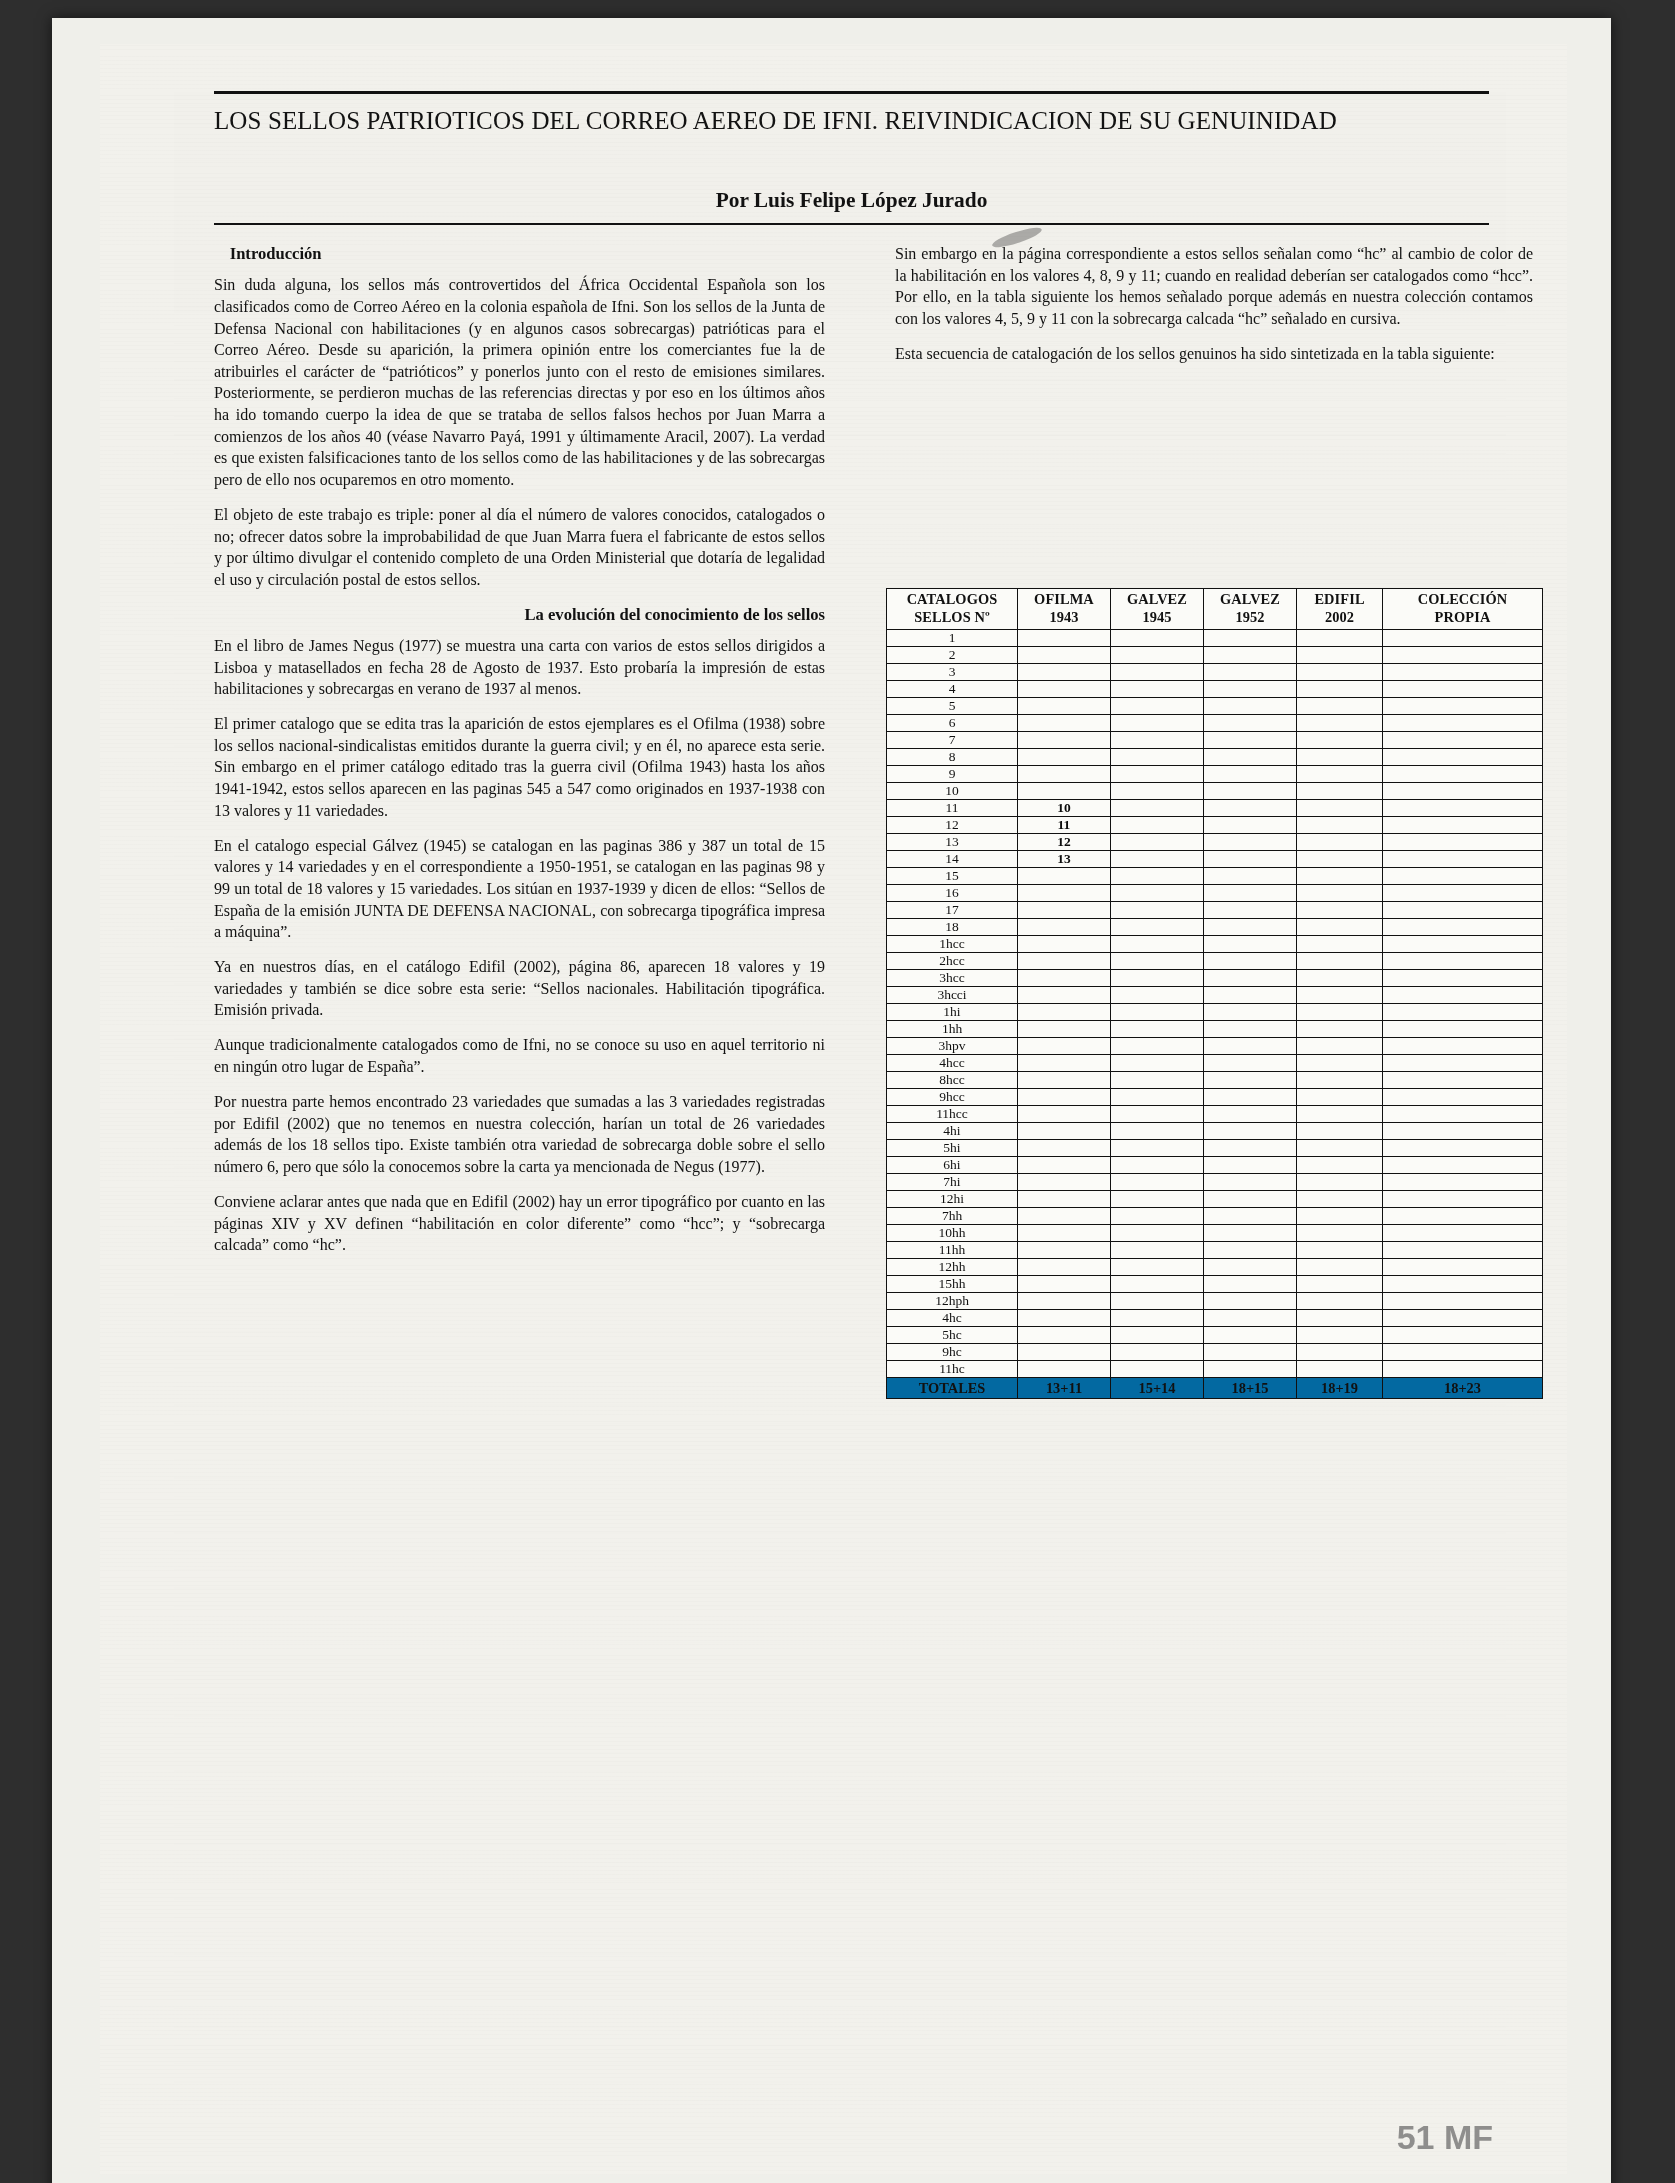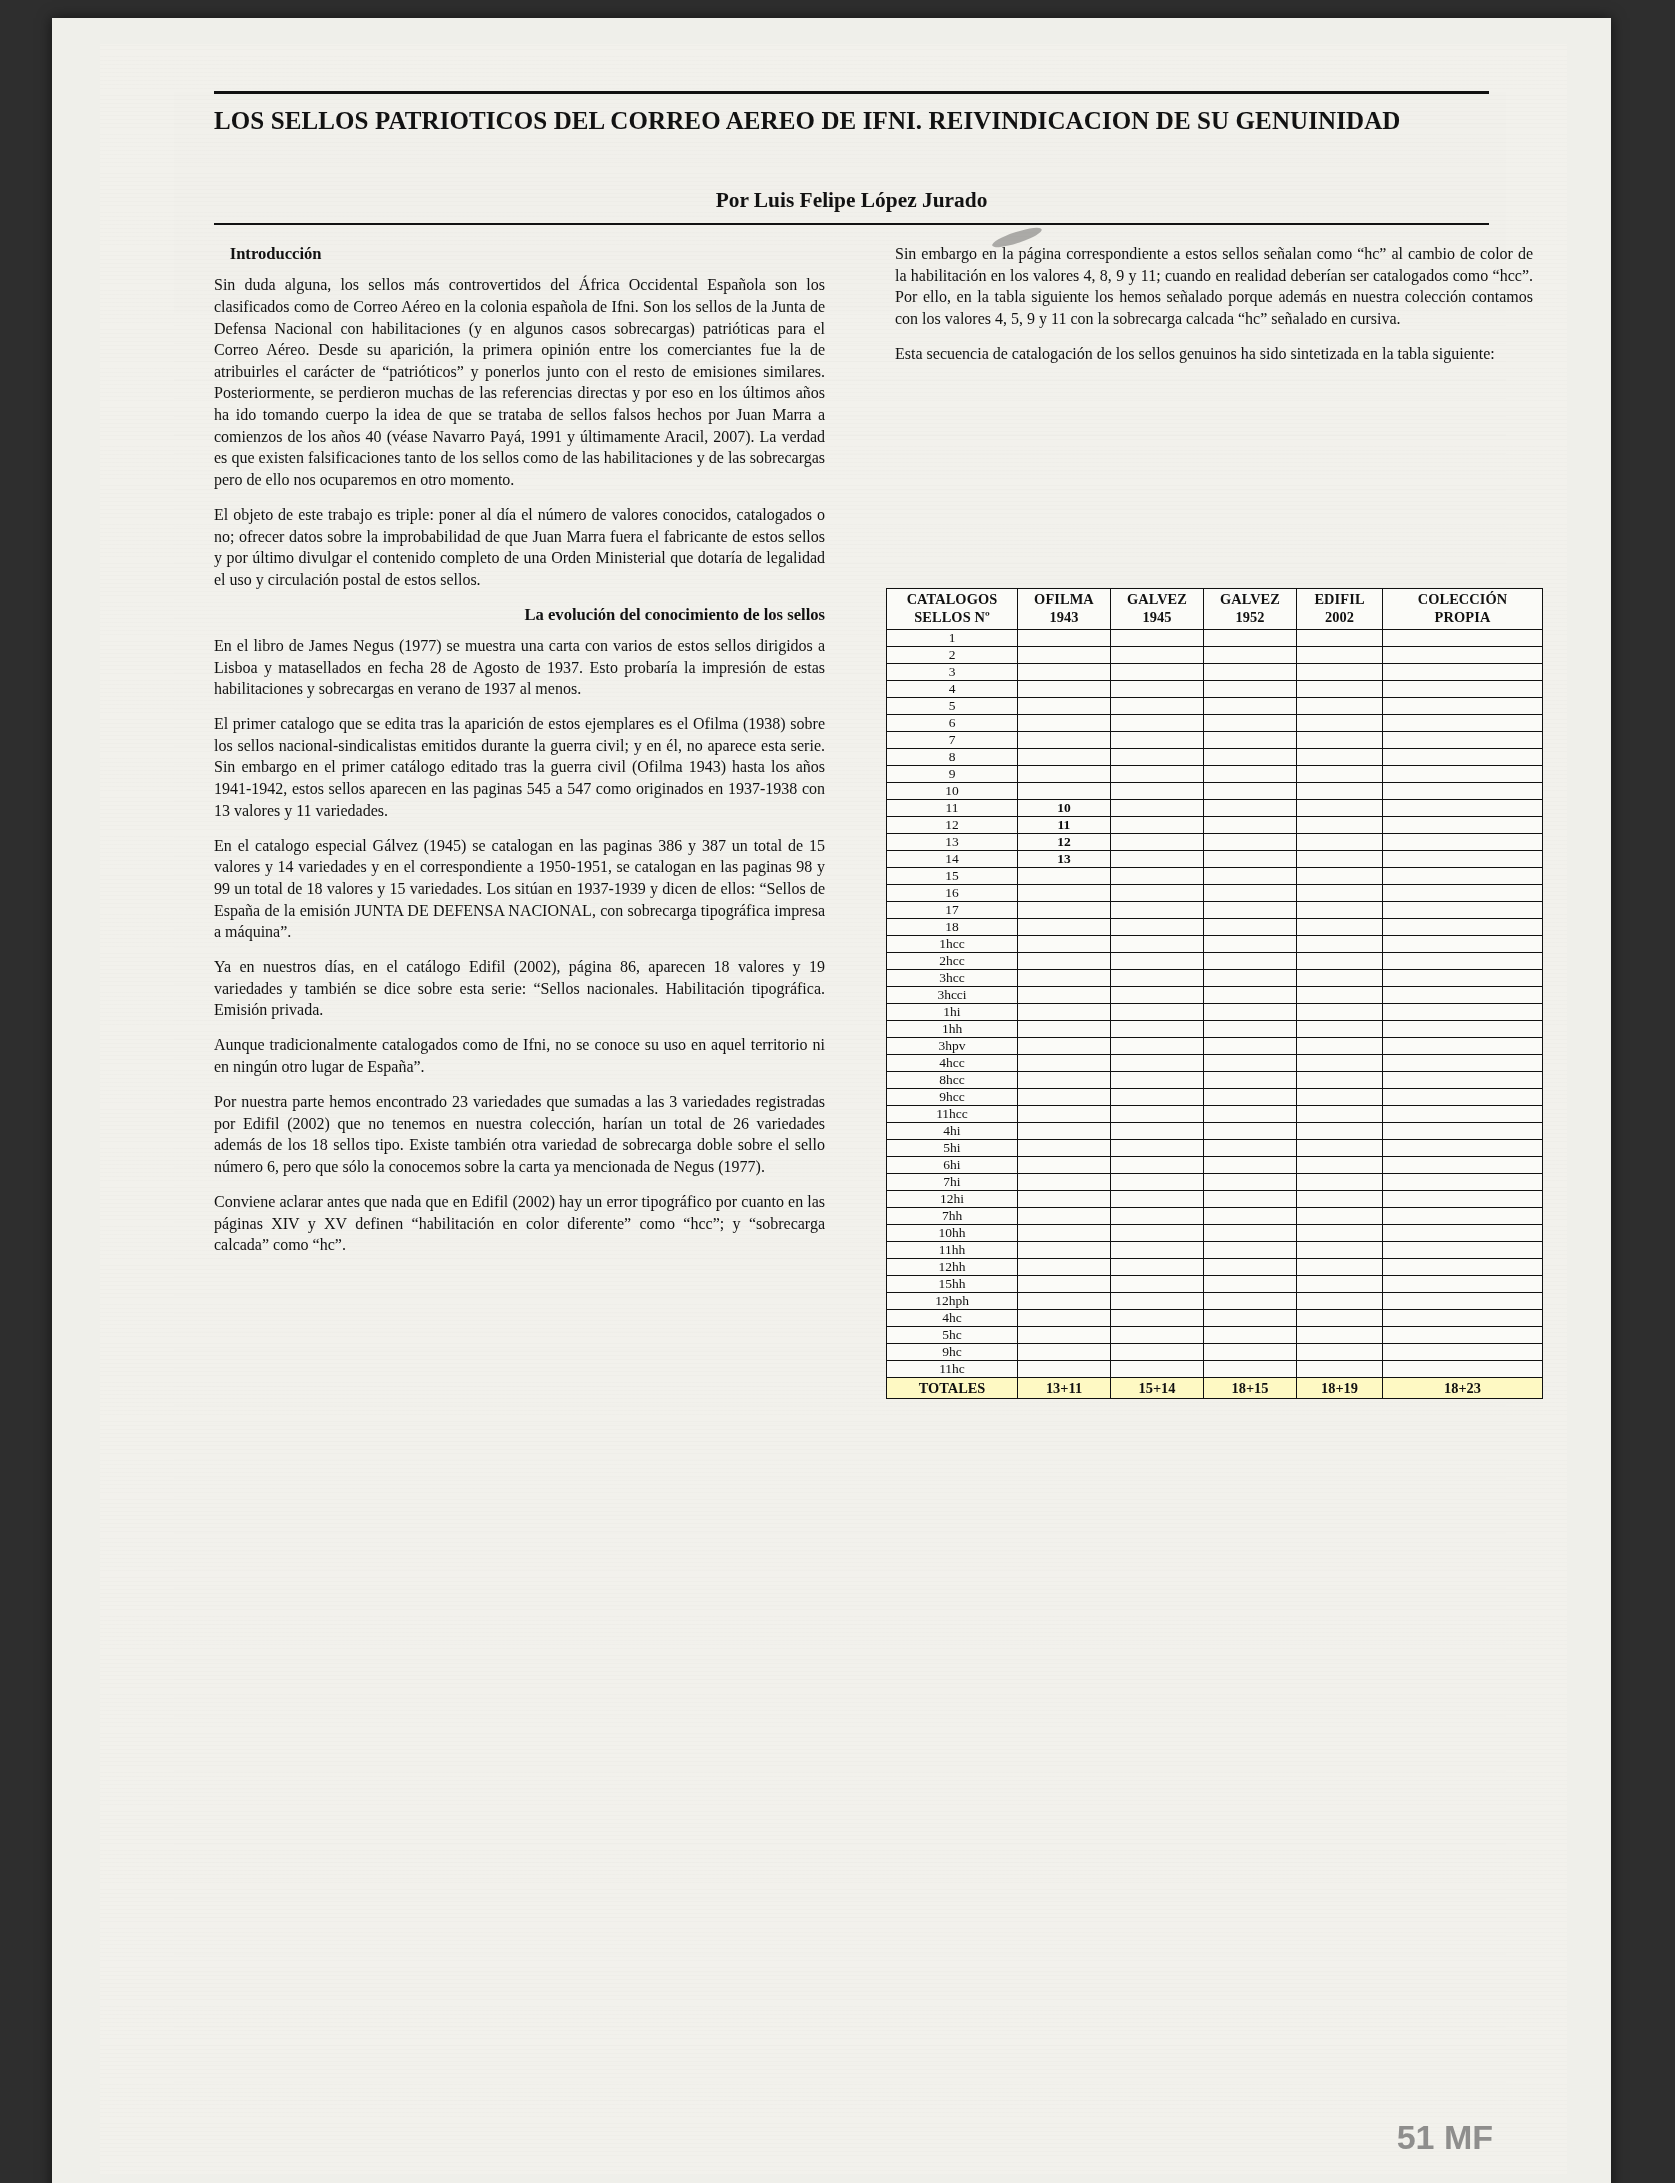--- a/index.html
+++ b/index.html
@@ -36,21 +36,21 @@
       linear-gradient(180deg, rgba(0,0,0,.06), rgba(0,0,0,0) 30%),
       repeating-linear-gradient(0deg, rgba(0,0,0,.05) 0 1.3px, rgba(0,0,0,0) 1.3px 18.3px);
     pointer-events:none;
   }
 
   .rule { position:absolute; background:#111; }
 
   .title {
     position:absolute;
     left:114px; top:61px; width:1275px;
-    font-weight:bold;
+    font-weight:normal;
     font-size:25px;
     line-height:31px;
     letter-spacing:0.1px;
     color:#121212;
   }
   .byline {
     position:absolute;
     left:114px; top:144px; width:1275px;
     text-align:center;
     font-weight:bold;
@@ -111,21 +111,21 @@
   table.cat td.lbl {
     font-size:13.5px;
     font-weight:normal;
     background:#fbfbf8;
     white-space:nowrap;
   }
   table.cat tr.tot td {
     font-weight:bold;
     font-size:14.4px;
     height:20px;
-    background:#fef9c3;
+    background:#0369a1;
   }
   
   td.fill {
     background-color:#6d6d6d;
     background-image:
       repeating-linear-gradient(45deg, rgba(255,255,255,.16) 0 0.9px, rgba(0,0,0,.18) 0.9px 1.7px),
       repeating-linear-gradient(-45deg, rgba(255,255,255,.10) 0 1.3px, rgba(0,0,0,.12) 1.3px 2.6px),
       radial-gradient(circle at 20% 30%, rgba(255,255,255,.18), rgba(0,0,0,.12) 60%);
     color:#111;
   }

